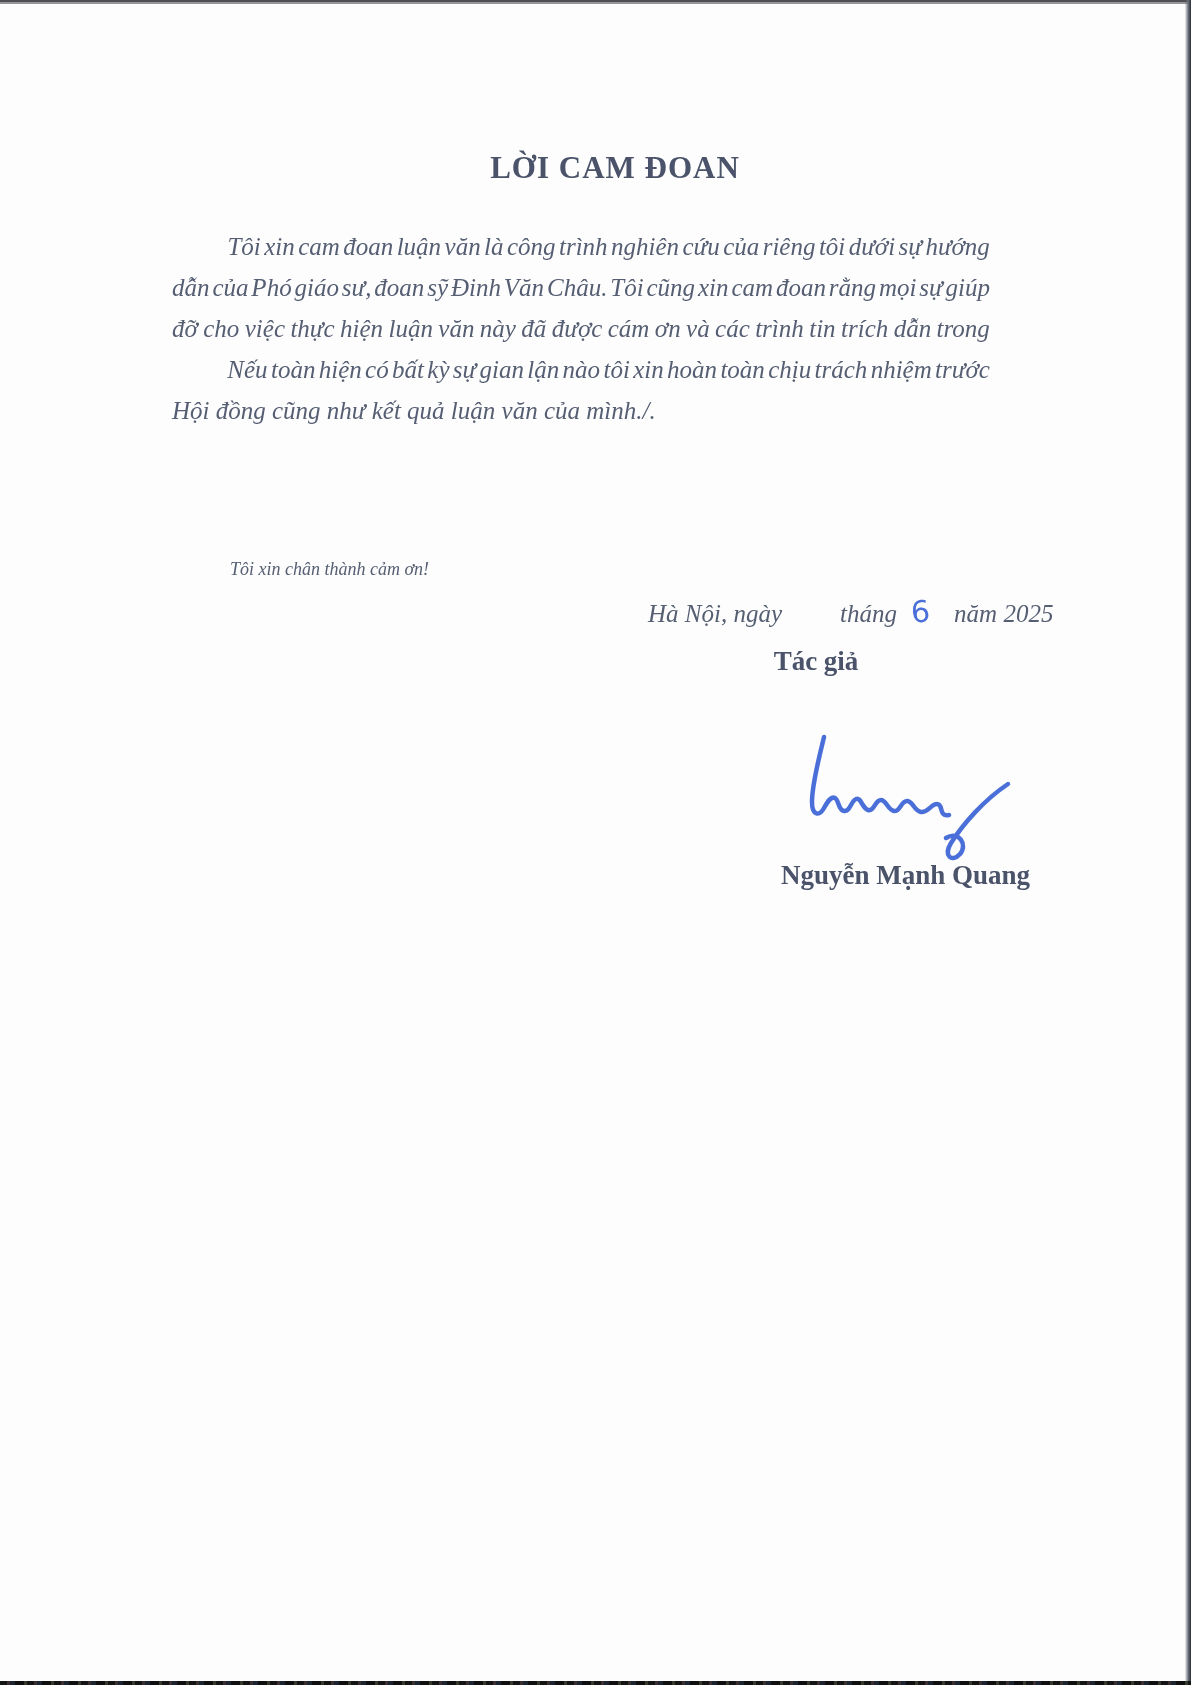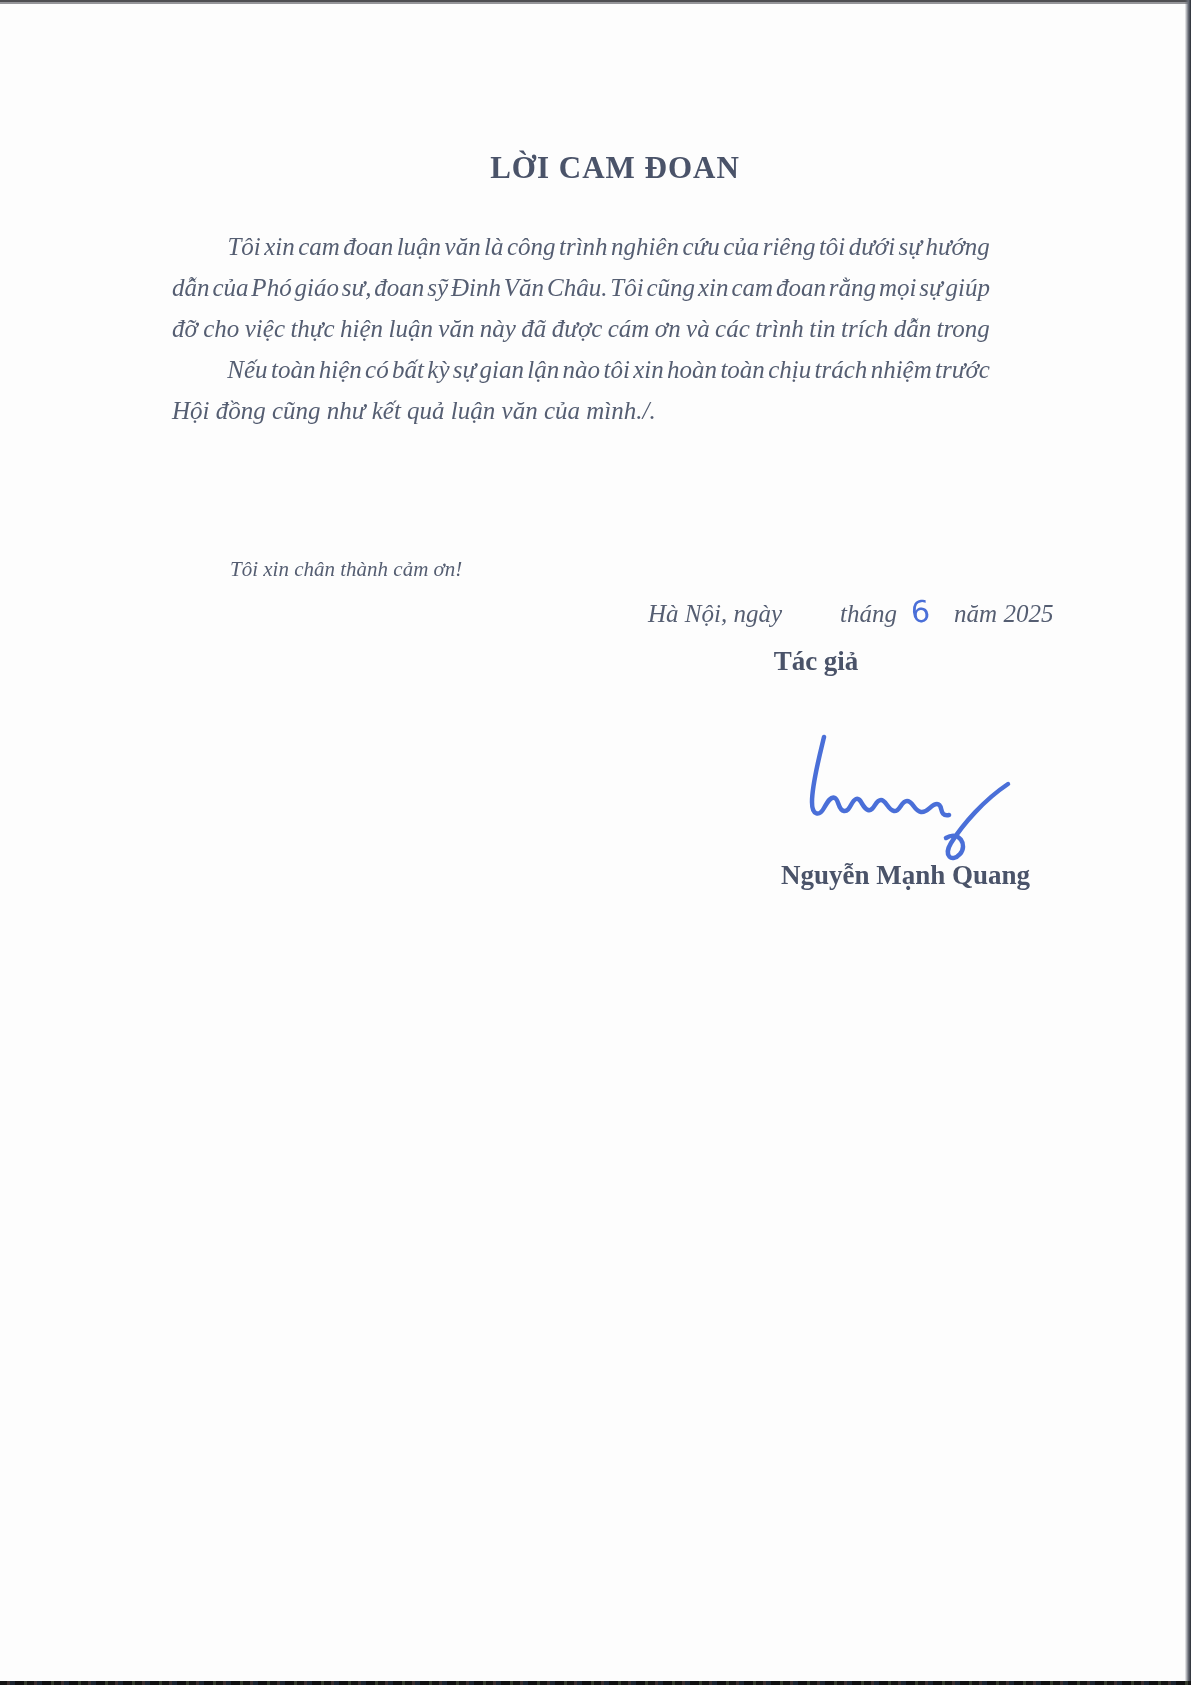--- a/index.html
+++ b/index.html
@@ -37,21 +37,21 @@
   .body-block {
     position:absolute; left:172px; top:226px; width:818px;
     font-style: italic; font-size:25px;
   }
   .line { height:41px; line-height:41px; white-space:nowrap; }
   .jline { display:flex; justify-content:space-between; }
   .jline span { display:inline-block; }
   .jline .indent-spacer { flex:0 0 52px; width:52px; }
   .closing {
     position:absolute; left:172px; top:549px; width:600px;
-    font-style:italic; font-size:21px; line-height:41px; white-space:nowrap;
+    font-style:italic; font-size:18px; line-height:41px; white-space:nowrap;
   }
   .dateline {
     position:absolute; left:648px; top:594px; width:440px;
     font-style:italic; font-size:25px; line-height:36px;
     display:flex; align-items:baseline; white-space:nowrap;
   }
   .day-gap { display:inline-block; width:58px; }
   .month-value {
     font-style:normal;
     font-family:"DejaVu Sans", sans-serif;

